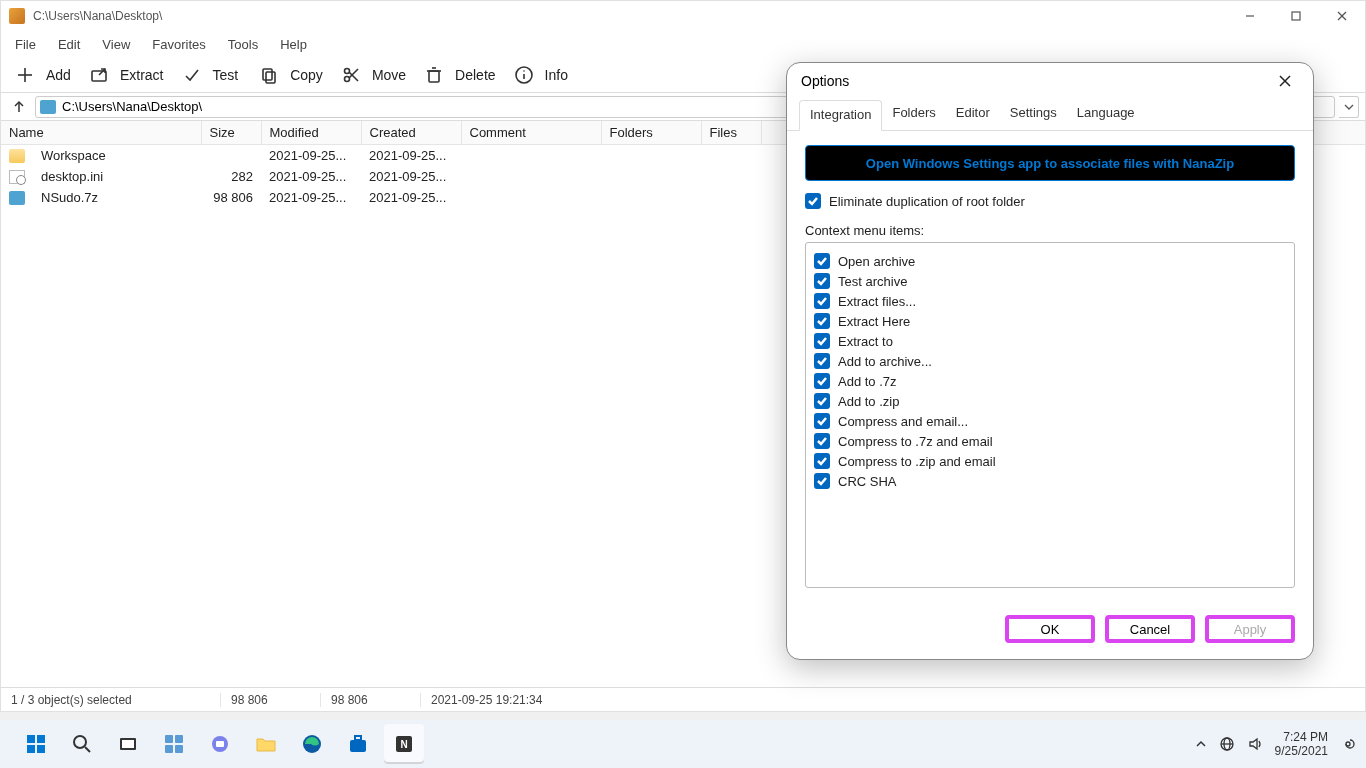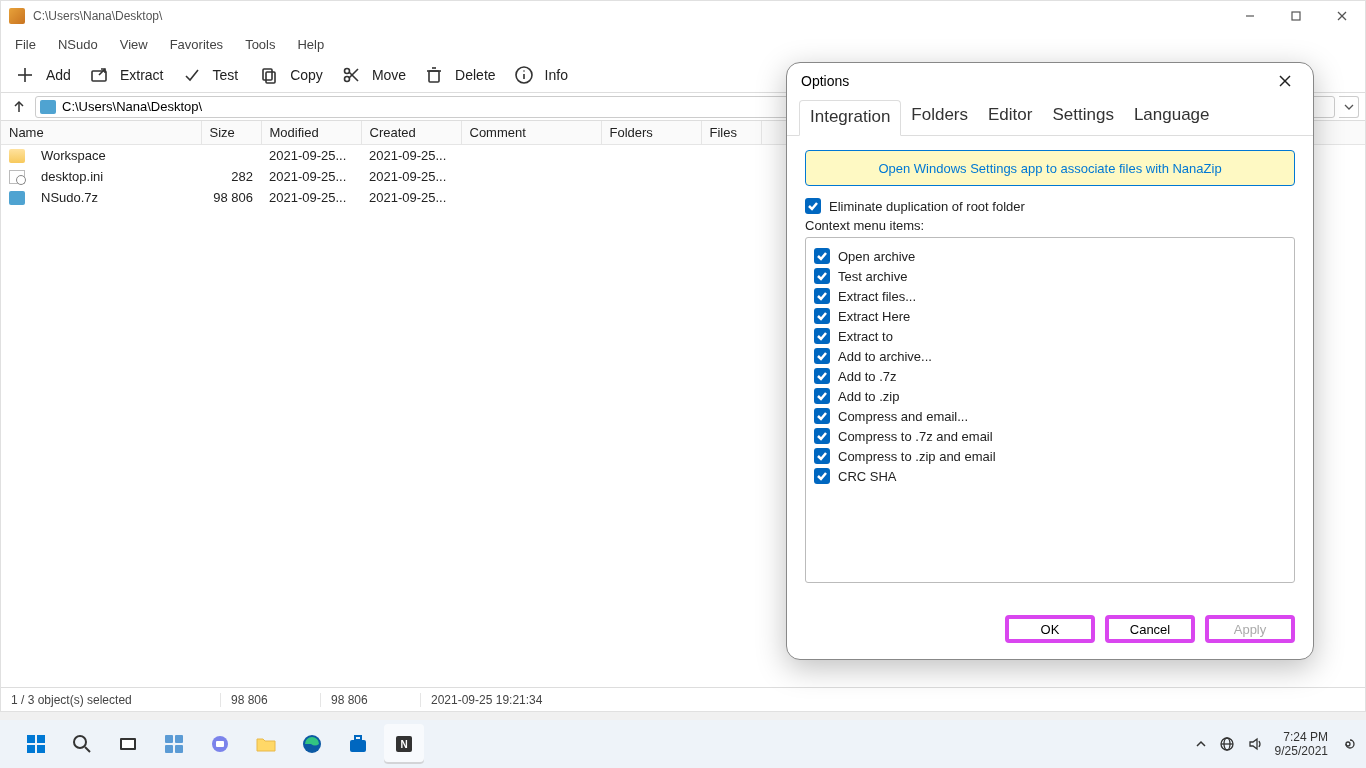--- a/index.html
+++ b/index.html
@@ -36,28 +36,28 @@
   .statusbar { height: 24px; border-top:1px solid #ddd; display:flex; align-items:center; font-size:12px; color:#444; }
   .statusbar .cell { padding:0 10px; border-right:1px solid #e5e5e5; min-width:100px; }
   .statusbar .cell:first-child { min-width:220px; }
   .statusbar .cell.last { border-right:none; flex:1;}
 
   
   .dialog { position:absolute; left:786px; top:62px; width:528px; height:598px; background:#fff; border:1px solid #888; border-radius:14px; box-shadow:0 8px 30px rgba(0,0,0,0.25); display:flex; flex-direction:column; }
   .dialog-title { height:36px; display:flex; align-items:center; padding:0 14px; font-size:14px; }
   .dialog-title .close { margin-left:auto; width:28px; height:28px; display:flex; align-items:center; justify-content:center; font-size:16px; }
   .dialog-tabs { display:flex; gap:0; padding: 0 12px; border-bottom:1px solid #ddd; }
-  .dialog-tabs .tab { padding:6px 10px 8px; font-size:17px; color:#333; position:relative; }
+  .dialog-tabs .tab { padding:6px 10px 8px; font-size:13px; color:#333; position:relative; }
   .dialog-tabs .tab.active { border:1px solid #ddd; border-bottom:1px solid #fff; border-radius:4px 4px 0 0; top:1px; background:#fff;}
   .dialog-body { flex:1; padding:14px 18px 8px; }
-  .assoc-btn { width:100%; height:36px; border:1px solid #0078d4; color:#0078d4; background:#fef9c3; border-radius:4px; font-size:13px; display:flex; align-items:center; justify-content:center; }
+  .assoc-btn { width:100%; height:36px; border:1px solid #0078d4; color:#0078d4; background:#000000; border-radius:4px; font-size:13px; display:flex; align-items:center; justify-content:center;font-weight:bold; }
   .chk-row { display:flex; align-items:center; gap:8px; margin-top:12px; font-size:13px; color:#222;}
   .chk { width:16px; height:16px; background:#0067c0; border-radius:3px; display:flex; align-items:center; justify-content:center;}
   .chk svg { width:10px; height:10px; stroke:#fff; stroke-width:2.5; fill:none;}
-  .section-label { font-size:13px; color:#222; margin-top:4px; margin-bottom:4px;}
+  .section-label { font-size:13px; color:#222; margin-top:14px; margin-bottom:4px;}
   .ctx-box { border:1px solid #bbb; border-radius:3px; height:346px; padding:6px 8px; overflow:auto;}
   .ctx-box .chk-row { margin-top:4px; }
   .dialog-buttons { display:flex; gap:10px; justify-content:flex-end; padding:10px 18px 16px; }
   .dialog-buttons .btn { width:90px; height:28px; border:4px solid #d946ef; border-radius:4px; font-size:13px; background:#fff; display:flex; align-items:center; justify-content:center;}
   .dialog-buttons .btn.disabled { color:#aaa; }
 
   
   .taskbar { position:absolute; left:0; bottom:0; width:1366px; height:48px; background:#eef3f9; display:flex; align-items:center; padding:0 10px;}
   .taskbar .center-icons { display:flex; gap:6px; align-items:center; margin-left:6px;}
   .taskbar .tb-icon { width:40px; height:40px; display:flex; align-items:center; justify-content:center; border-radius:4px;}
@@ -88,21 +88,21 @@
           <svg width="12" height="12">
             <line x1="2" y1="2" x2="10" y2="10" stroke="#555" stroke-width="1.2"></line>
             <line x1="10" y1="2" x2="2" y2="10" stroke="#555" stroke-width="1.2"></line>
           </svg>
         </div>
     </div>
   </div>
 
   <div class="menubar">
     <div class="menu-item">File</div>
-    <div class="menu-item">NSudo</div>
+    <div class="menu-item">Edit</div>
     <div class="menu-item">View</div>
     <div class="menu-item">Favorites</div>
     <div class="menu-item">Tools</div>
     <div class="menu-item">Help</div>
   </div>
 
   <div class="toolbar">
     <div class="tbtn">
       <svg>
           <line x1="10" y1="3" x2="10" y2="17"></line>

